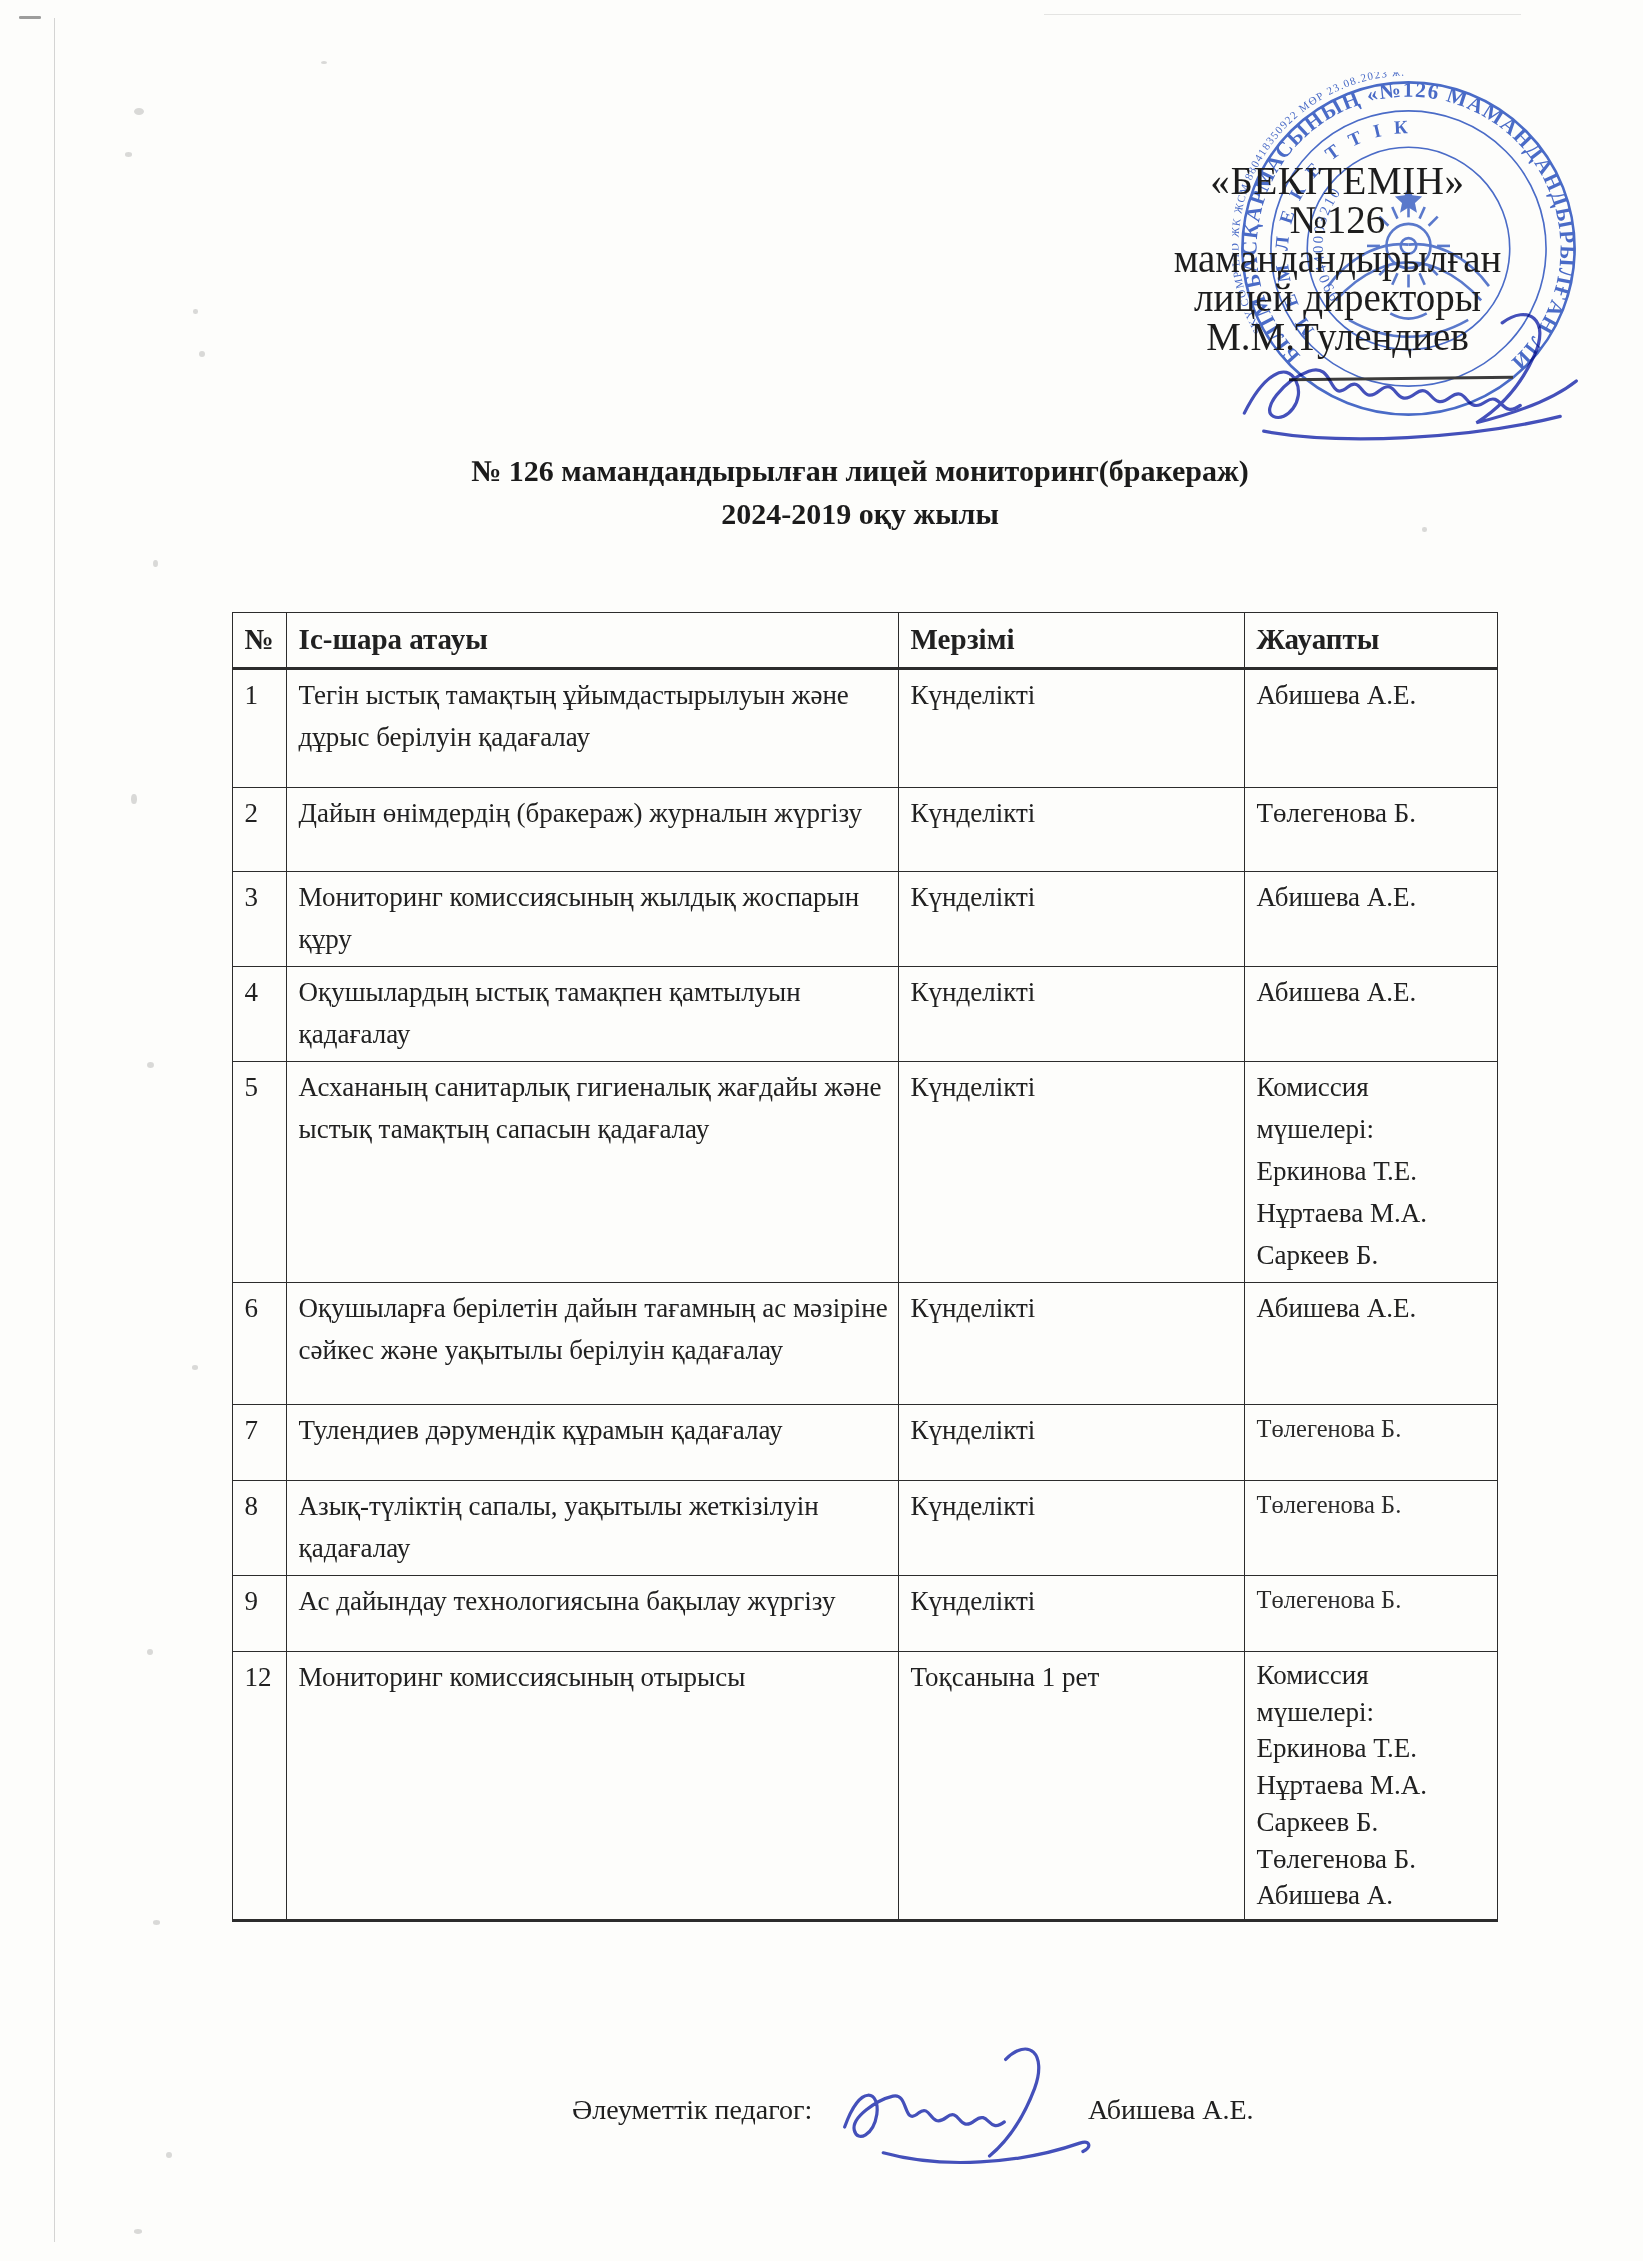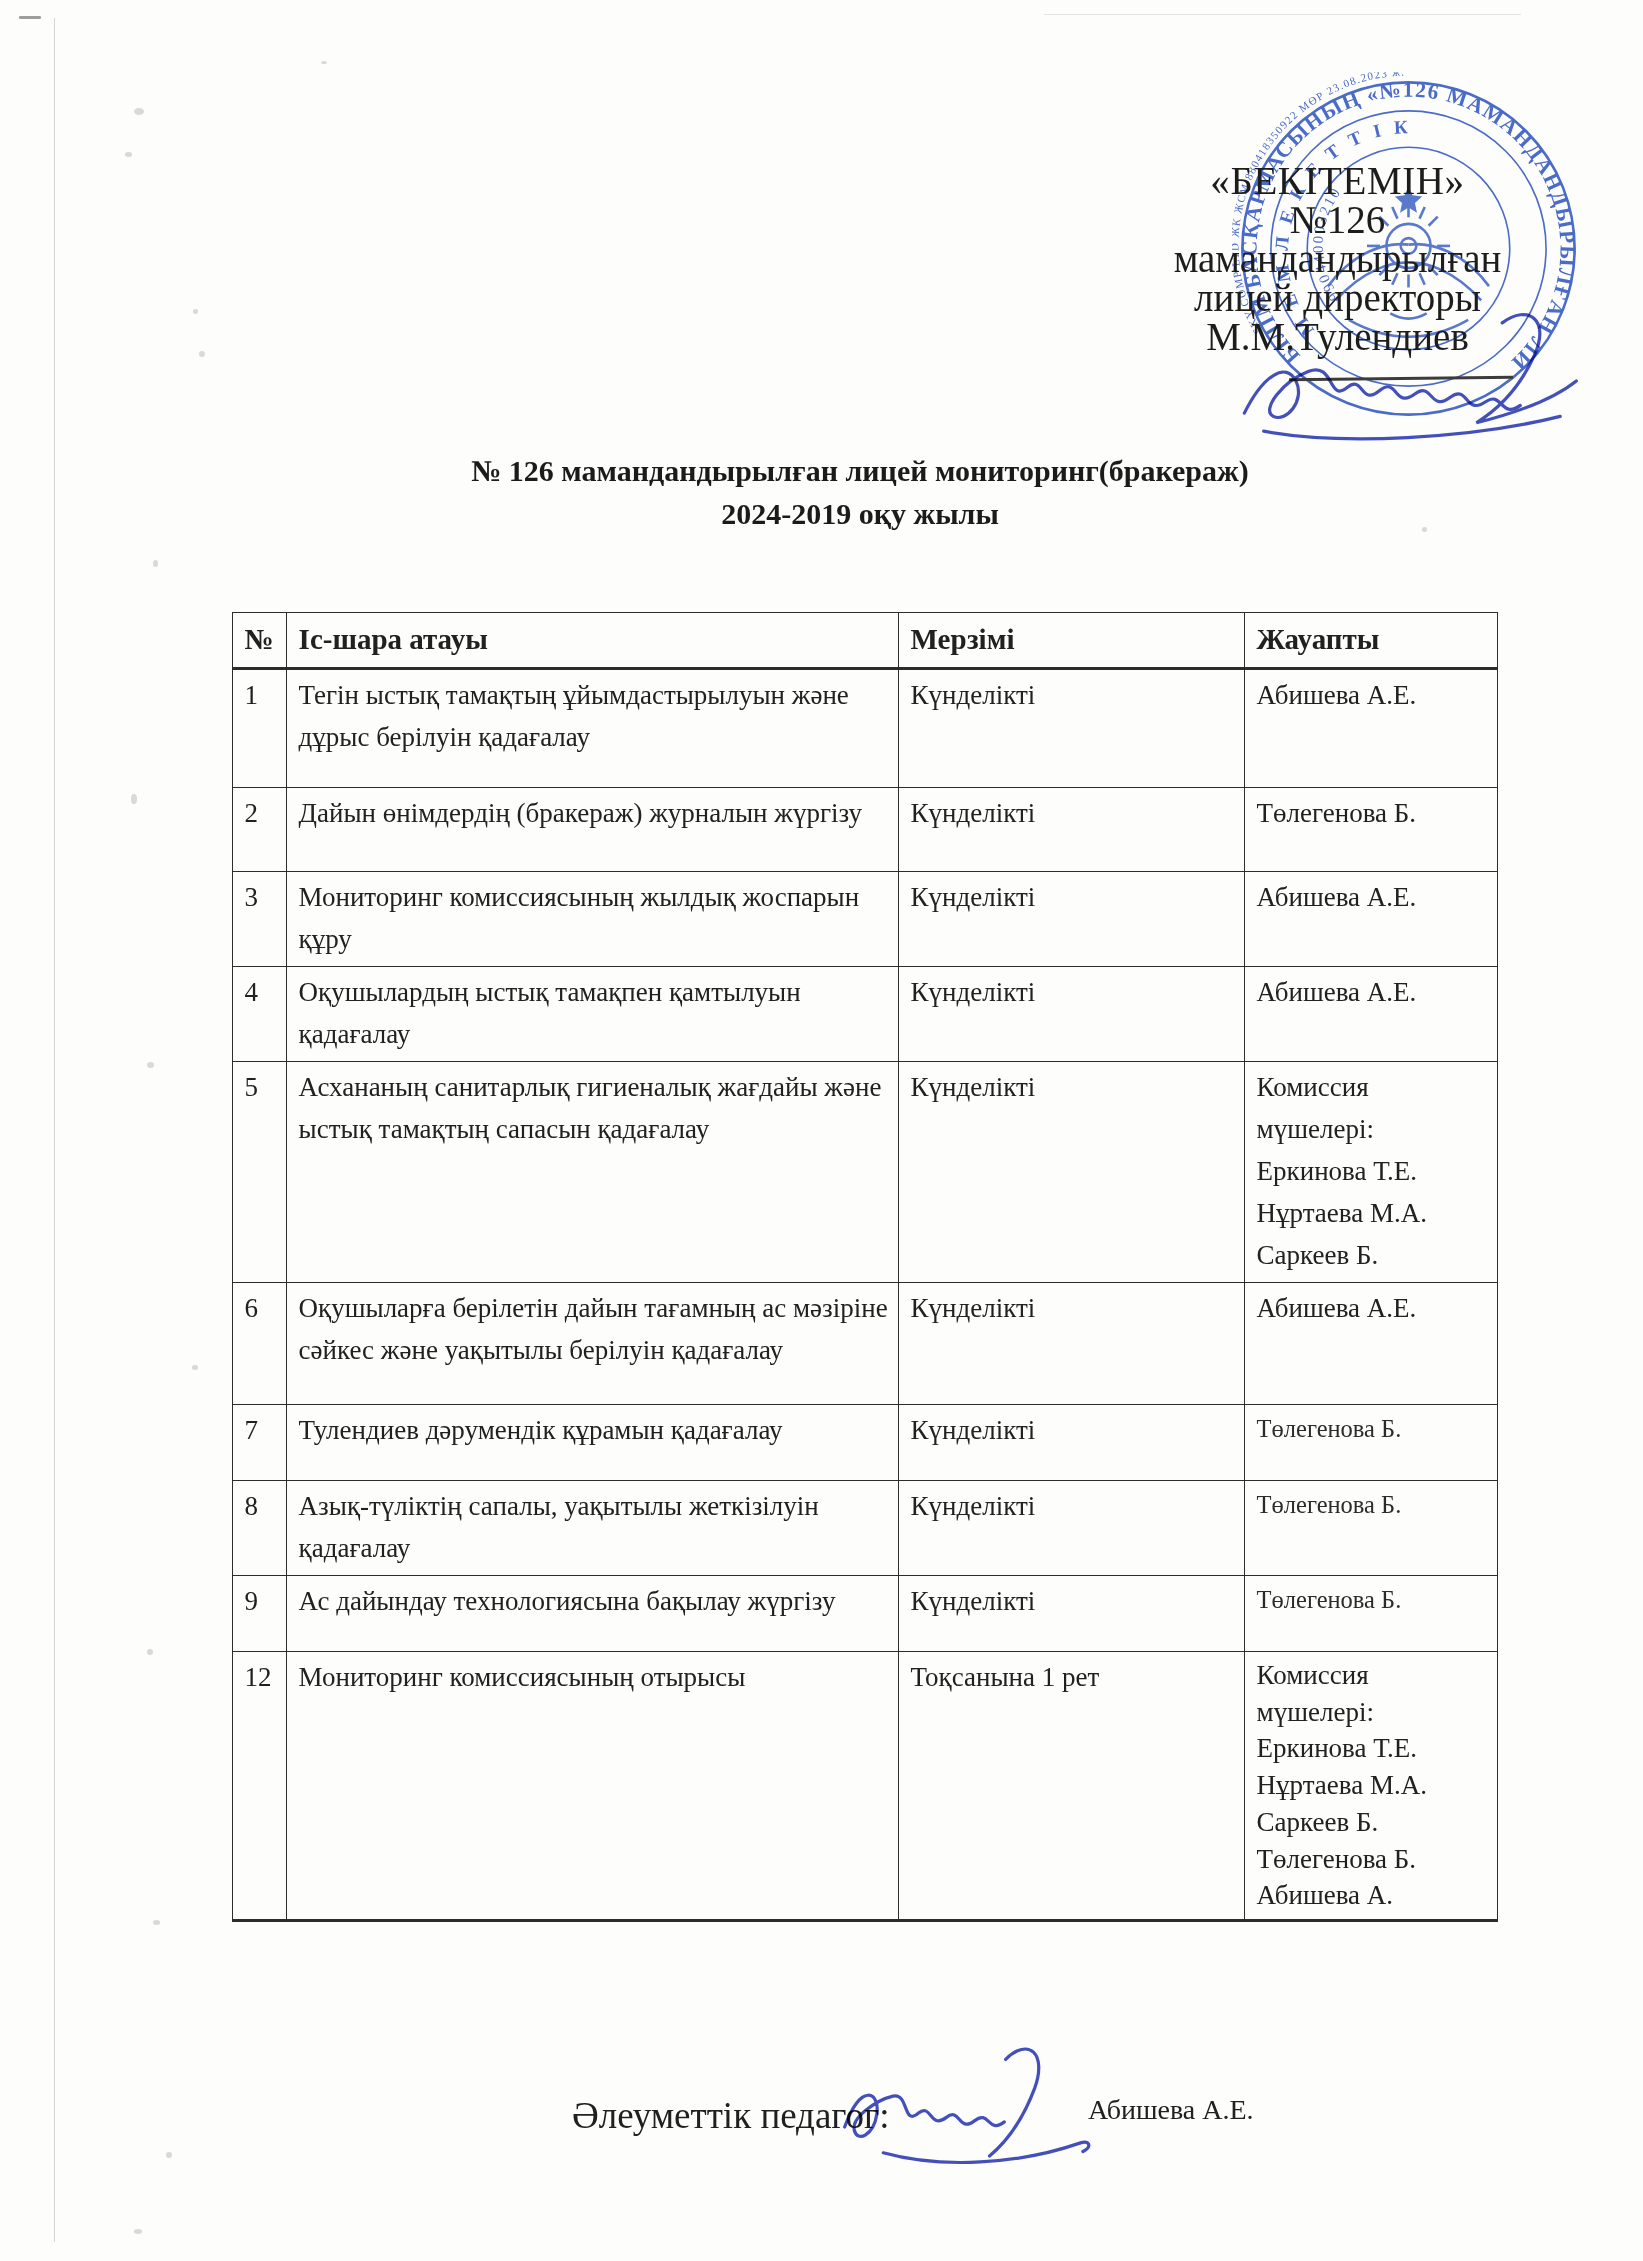--- a/index.html
+++ b/index.html
@@ -48,21 +48,21 @@
     font-weight:bold;font-size:29px;height:43px;
     border-bottom:3.2px solid #2c2c2c;padding-top:3.9px;
   }
   tr.r1{height:119px} tr.r2{height:84px} tr.r3{height:83px} tr.r4{height:84px}
   tr.r5{height:182px} tr.r6{height:122px} tr.r7{height:76px} tr.r8{height:76px}
   tr.r9{height:76px} tr.r10{height:77px} tr.r11{height:221px} tr.r12{height:200px}
   td.c-resp{white-space:pre-line;}
   tr.r11 td.c-resp, tr.r12 td.c-resp{line-height:1.36;}
   tr.r7 td.c-resp, tr.r8 td.c-resp, tr.r9 td.c-resp, tr.r10 td.c-resp{font-size:24.5px;color:#2b2b2b;}
   
-  .footer-label{position:absolute;left:572px;top:2094px;font-size:37px;color:#202020;}
+  .footer-label{position:absolute;left:572px;top:2094px;font-size:28px;color:#202020;}
   .footer-name{position:absolute;left:1088px;top:2094px;font-size:28px;color:#202020;}
   .sig2{position:absolute;left:825px;top:2024px;width:284px;height:161px;z-index:6;mix-blend-mode:multiply;}
   .stamp text{font-family:"Liberation Serif","DejaVu Serif",serif;}
 </style>
 </head>
 <body>
 
 <div class="page">
 
   <div class="edge-left"></div>

